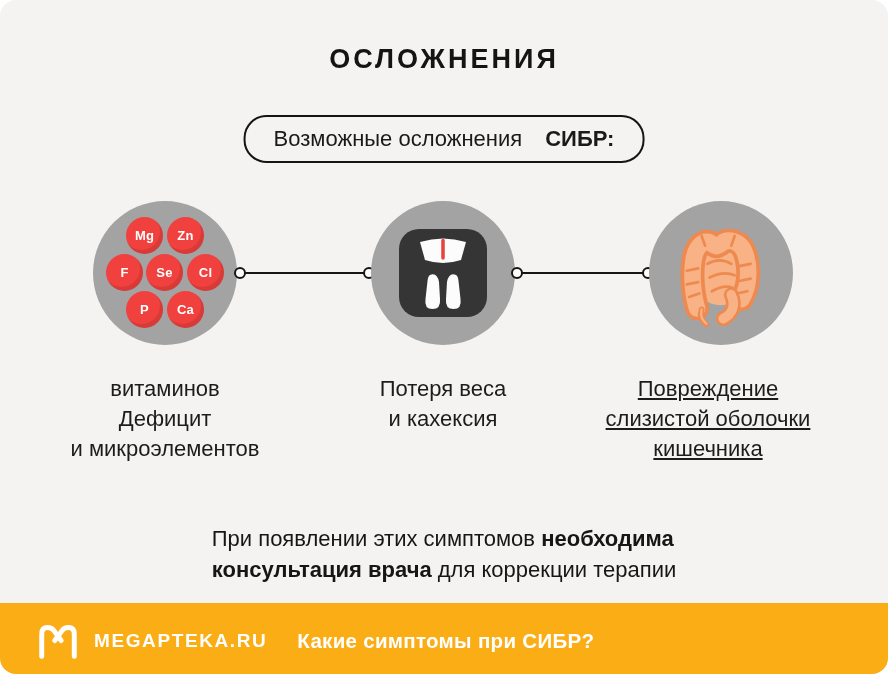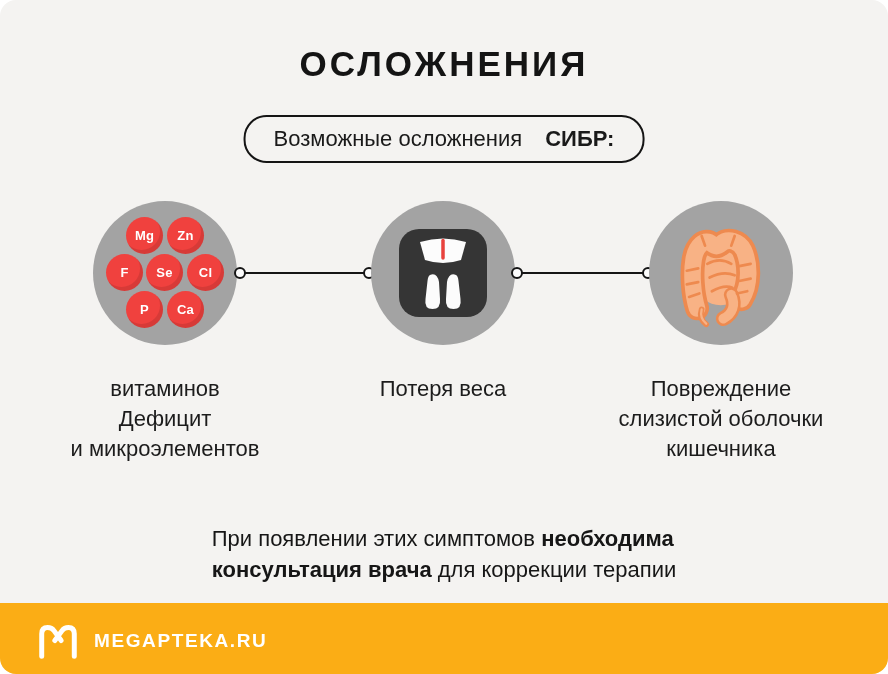--- a/index.html
+++ b/index.html
@@ -1,21 +1,21 @@
 <!DOCTYPE html>
 <html><head>
 <meta charset="utf-8">
 <style>
   html,body{margin:0;padding:0;background:#ffffff;}
   .stage{position:relative;width:888px;height:674px;background:#ffffff;overflow:hidden;
          font-family:"Liberation Sans",sans-serif;color:#1a1a1a;}
   .card{position:absolute;inset:0;background:#f4f3f1;border-radius:16px;overflow:hidden;}
 
   .title{position:absolute;top:44px;left:0;width:100%;text-align:center;margin:0;
-         font-size:35px;font-weight:800;letter-spacing:3px;color:#141414;}
+         font-size:27px;font-weight:800;letter-spacing:3px;color:#141414;}
 
   .pill{position:absolute;top:115px;left:50%;transform:translateX(-50%);
         height:44px;border:2px solid #141414;border-radius:23px;
         display:flex;align-items:center;padding:0 28px;gap:23px;
         font-size:22px;color:#1a1a1a;white-space:nowrap;background:transparent;}
   .pill .bold{font-weight:800;}
 
   .icon-circle{position:absolute;top:201px;width:144px;height:144px;border-radius:50%;
                background:#a3a3a3;display:flex;align-items:center;justify-content:center;}
   #circle-1{left:93px;} #circle-2{left:371px;} #circle-3{left:649px;}
@@ -29,21 +29,21 @@
   .m-p{left:33px;top:90px;}  .m-ca{left:74px;top:90px;}
 
   .connector{position:absolute;top:266px;height:14px;display:flex;align-items:center;}
   #connector-1{left:234px;width:141px;}
   #connector-2{left:511px;width:143px;}
   .dot{width:8px;height:8px;border:2.5px solid #151515;border-radius:50%;background:#fcfcfc;flex:0 0 auto;}
   .cline{flex:1;height:2.5px;background:#151515;margin:0 -1px;}
 
   .item-label{position:absolute;top:374px;width:300px;text-align:center;
               font-size:22px;line-height:30px;color:#1c1c1c;}
-  #label-1{left:15px;} #label-2{left:293px;} #label-3{left:571px;}
+  #label-1{left:15px;} #label-2{left:293px;} #label-3{left:558px;text-decoration:underline;}
 
   .note{position:absolute;top:501px;left:50%;transform:translateX(-50%);
         width:max-content;text-align:left;font-size:22px;line-height:31px;color:#161616;}
   .note b{font-weight:800;}
 
   .footer{position:absolute;left:0;right:0;top:603px;height:71px;background:#fbad15;
           display:flex;align-items:center;padding:4px 0 0 36px;box-sizing:border-box;}
   .brand{margin-left:14px;color:#ffffff;font-weight:800;font-size:19px;letter-spacing:1.6px;}
   .question{margin-left:30px;color:#ffffff;font-weight:800;font-size:20.5px;letter-spacing:.3px;}
 </style>
@@ -117,36 +117,38 @@
       </svg>
     </div>
 
     <div class="item-label" id="label-1">
       <div>витаминов</div>
       <div>Дефицит</div>
       <div>и микроэлементов</div>
     </div>
     <div class="item-label" id="label-2">
       <div>Потеря веса</div>
+      <div>и кахексия</div>
     </div>
     <div class="item-label" id="label-3">
       <div>Повреждение</div>
       <div>слизистой оболочки</div>
       <div>кишечника</div>
     </div>
 
     <p class="note">
       <span>При появлении этих симптомов </span><b>необходима</b><br>
       <b>консультация врача</b><span> для коррекции терапии</span>
     </p>
 
     <div class="footer">
       <svg width="44" height="38" viewBox="0 0 48 42">
         <g fill="none" stroke="#ffffff" stroke-width="5.5" stroke-linecap="round" stroke-linejoin="round">
           <path d="M6,38 L6,13 Q6,6 12.5,6 Q17,6 19.5,9.5 L27.5,20.5"></path>
           <path d="M42,38 L42,13 Q42,6 35.5,6 Q31,6 28.5,9.5 L20.5,20.5"></path>
         </g>
       </svg>
       <span class="brand">MEGAPTEKA.RU</span>
+      <span class="question">Какие симптомы при СИБР?</span>
     </div>
 
   </div>
 </div>
 
 </body></html>

